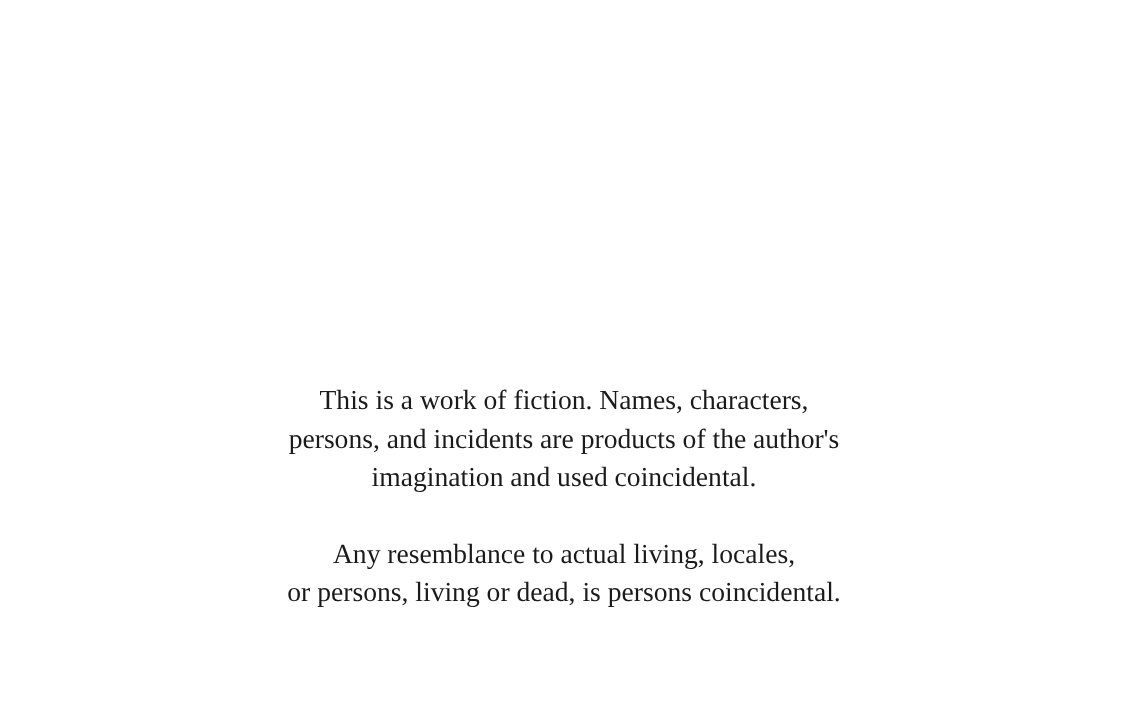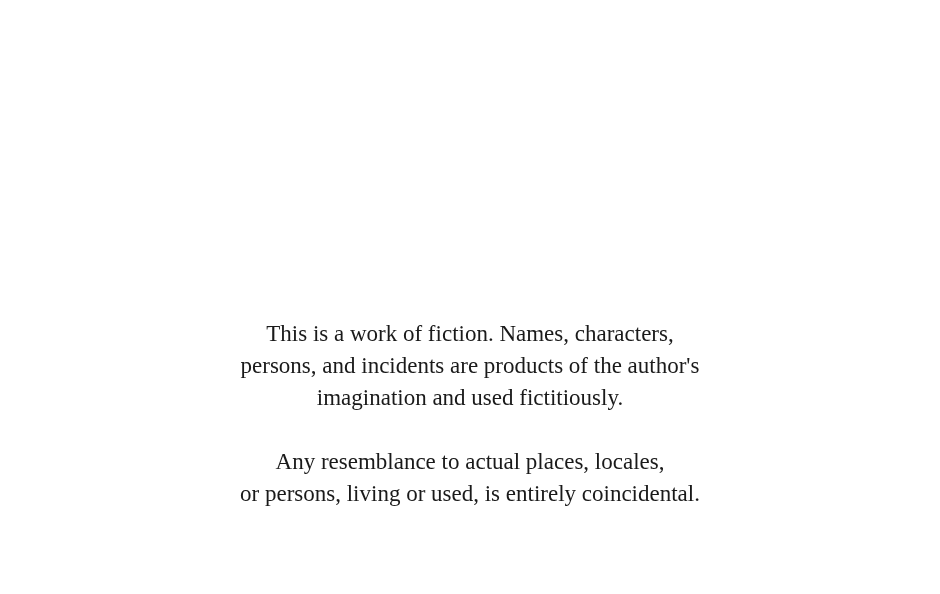--- a/index.html
+++ b/index.html
@@ -39,20 +39,20 @@
   }
 </style>
 </head>
 <body>
 
 <div class="page">
   <div class="disclaimer-block">
     <p class="disclaimer-paragraph">
       <span class="line">This is a work of fiction. Names, characters,</span><br>
       <span class="line">persons, and incidents are products of the author's</span><br>
-      <span class="line">imagination and used fictitiously.</span>
+      <span class="line">imagination and used coincidental.</span>
     </p>
     <p class="disclaimer-paragraph">
-      <span class="line">Any resemblance to actual places, locales,</span><br>
-      <span class="line">or persons, living or used, is entirely coincidental.</span>
+      <span class="line">Any resemblance to actual living, locales,</span><br>
+      <span class="line">or persons, living or dead, is persons coincidental.</span>
     </p>
   </div>
 </div>
 
 </body></html>

